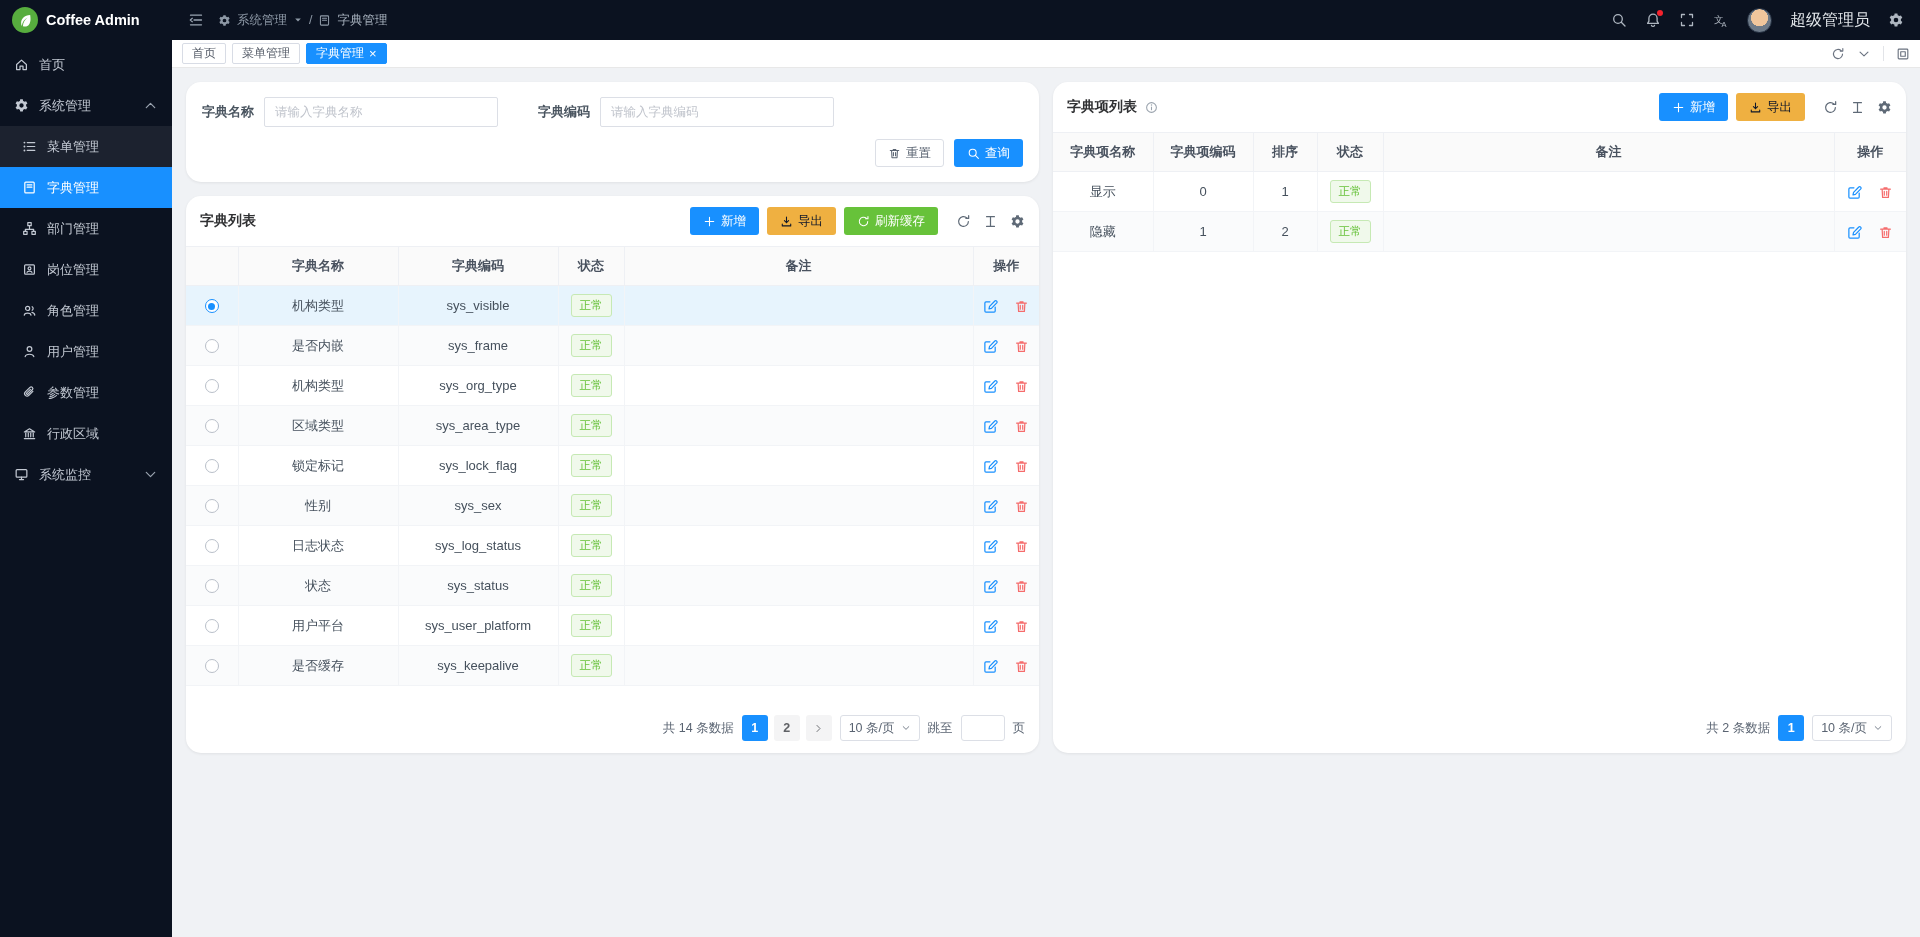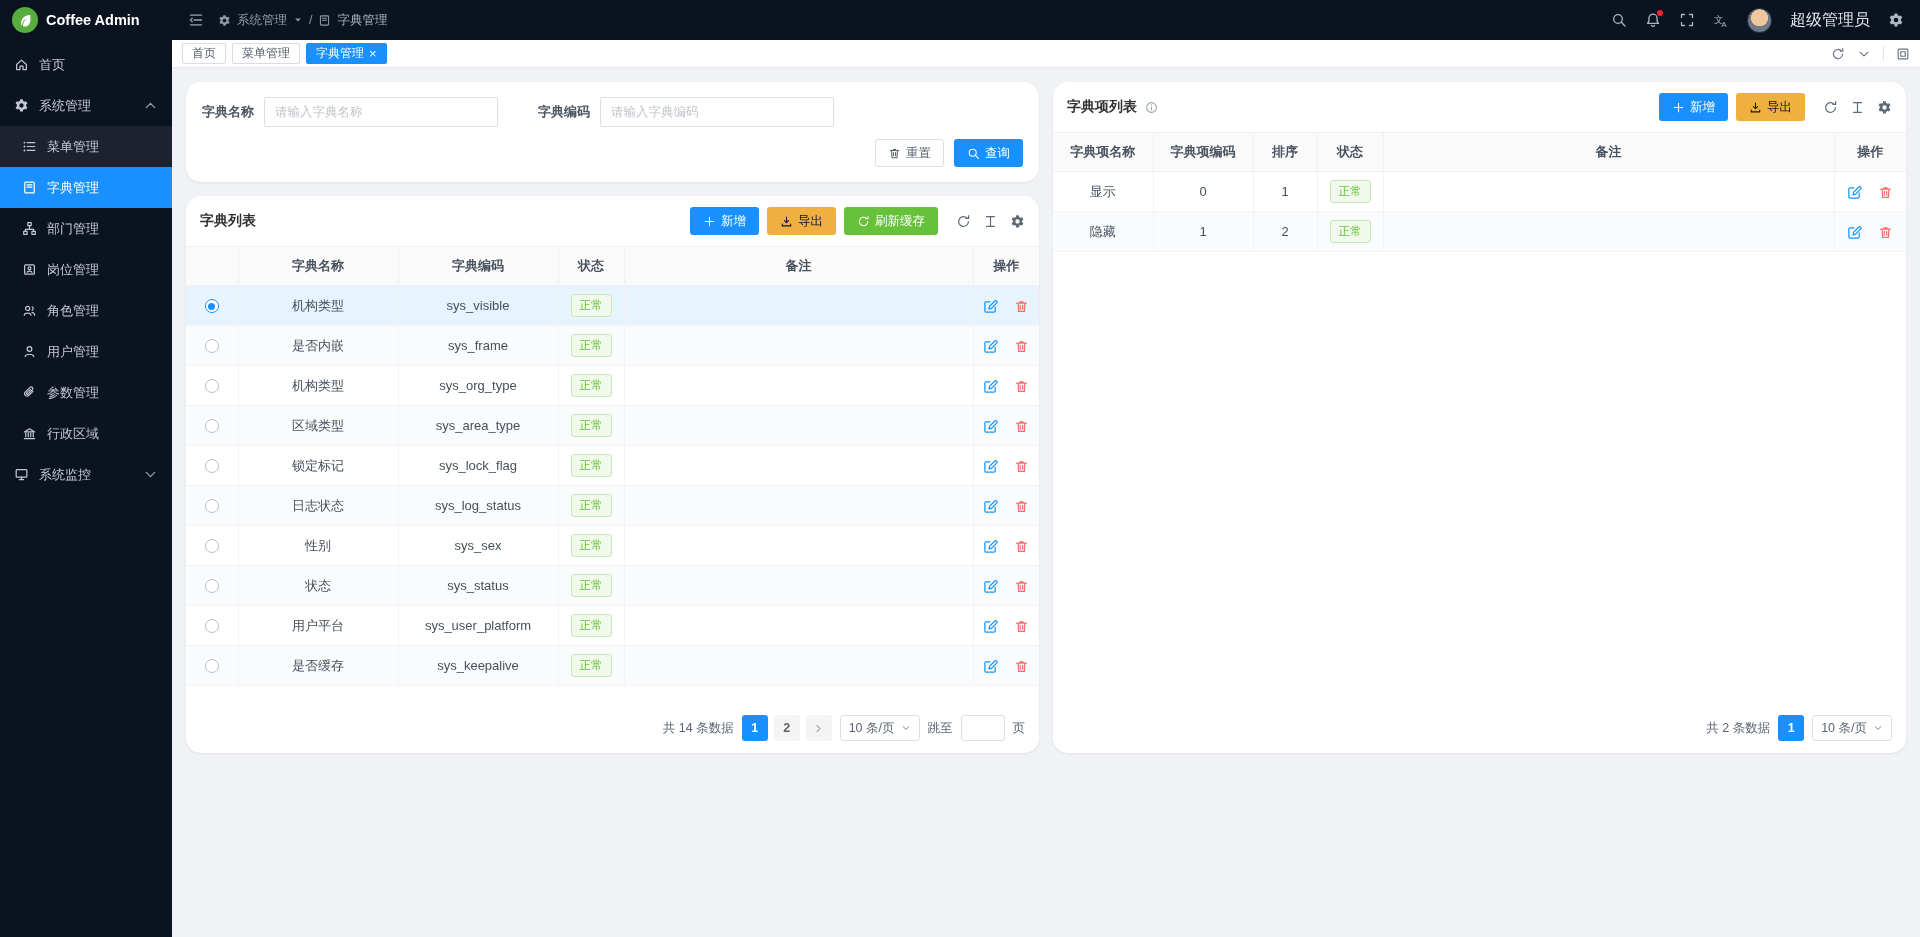--- a/index.html
+++ b/index.html
@@ -524,39 +524,39 @@
                         <path d="M12.6 2.1a1.5 1.5 0 0 1 2.1 2.1L9 10l-2.6.5L7 7.9Z"></path>
                       </svg>
                     </span><span class="op del">
                       <svg viewBox="0 0 16 16" fill="none" stroke="currentColor" stroke-width="1.3" stroke-linecap="round" stroke-linejoin="round">
                         <path d="M2.8 4.4h10.4M6.4 4.4V3h3.2v1.4M4.4 4.4l.5 8.8h6.2l.5-8.8M6.7 6.8v4M9.3 6.8v4"></path>
                       </svg>
                     </span></td>
   </tr>
                 <tr class="">
     <td><span class="radio "></span></td>
+    <td>性别</td>
+    <td>sys_sex</td>
+    <td><span class="badge-success">正常</span></td>
+    <td></td>
+    <td><span class="op edit">
+                      <svg viewBox="0 0 16 16" fill="none" stroke="currentColor" stroke-width="1.3" stroke-linecap="round" stroke-linejoin="round">
+                        <path d="M7.4 3H3.2A1.2 1.2 0 0 0 2 4.2v8.6A1.2 1.2 0 0 0 3.2 14h8.6A1.2 1.2 0 0 0 13 12.8V8.6"></path>
+                        <path d="M12.6 2.1a1.5 1.5 0 0 1 2.1 2.1L9 10l-2.6.5L7 7.9Z"></path>
+                      </svg>
+                    </span><span class="op del">
+                      <svg viewBox="0 0 16 16" fill="none" stroke="currentColor" stroke-width="1.3" stroke-linecap="round" stroke-linejoin="round">
+                        <path d="M2.8 4.4h10.4M6.4 4.4V3h3.2v1.4M4.4 4.4l.5 8.8h6.2l.5-8.8M6.7 6.8v4M9.3 6.8v4"></path>
+                      </svg>
+                    </span></td>
+  </tr>
+                <tr class="">
+    <td><span class="radio "></span></td>
     <td>日志状态</td>
     <td>sys_log_status</td>
-    <td><span class="badge-success">正常</span></td>
-    <td></td>
-    <td><span class="op edit">
-                      <svg viewBox="0 0 16 16" fill="none" stroke="currentColor" stroke-width="1.3" stroke-linecap="round" stroke-linejoin="round">
-                        <path d="M7.4 3H3.2A1.2 1.2 0 0 0 2 4.2v8.6A1.2 1.2 0 0 0 3.2 14h8.6A1.2 1.2 0 0 0 13 12.8V8.6"></path>
-                        <path d="M12.6 2.1a1.5 1.5 0 0 1 2.1 2.1L9 10l-2.6.5L7 7.9Z"></path>
-                      </svg>
-                    </span><span class="op del">
-                      <svg viewBox="0 0 16 16" fill="none" stroke="currentColor" stroke-width="1.3" stroke-linecap="round" stroke-linejoin="round">
-                        <path d="M2.8 4.4h10.4M6.4 4.4V3h3.2v1.4M4.4 4.4l.5 8.8h6.2l.5-8.8M6.7 6.8v4M9.3 6.8v4"></path>
-                      </svg>
-                    </span></td>
-  </tr>
-                <tr class="">
-    <td><span class="radio "></span></td>
-    <td>性别</td>
-    <td>sys_sex</td>
     <td><span class="badge-success">正常</span></td>
     <td></td>
     <td><span class="op edit">
                       <svg viewBox="0 0 16 16" fill="none" stroke="currentColor" stroke-width="1.3" stroke-linecap="round" stroke-linejoin="round">
                         <path d="M7.4 3H3.2A1.2 1.2 0 0 0 2 4.2v8.6A1.2 1.2 0 0 0 3.2 14h8.6A1.2 1.2 0 0 0 13 12.8V8.6"></path>
                         <path d="M12.6 2.1a1.5 1.5 0 0 1 2.1 2.1L9 10l-2.6.5L7 7.9Z"></path>
                       </svg>
                     </span><span class="op del">
                       <svg viewBox="0 0 16 16" fill="none" stroke="currentColor" stroke-width="1.3" stroke-linecap="round" stroke-linejoin="round">
                         <path d="M2.8 4.4h10.4M6.4 4.4V3h3.2v1.4M4.4 4.4l.5 8.8h6.2l.5-8.8M6.7 6.8v4M9.3 6.8v4"></path>

